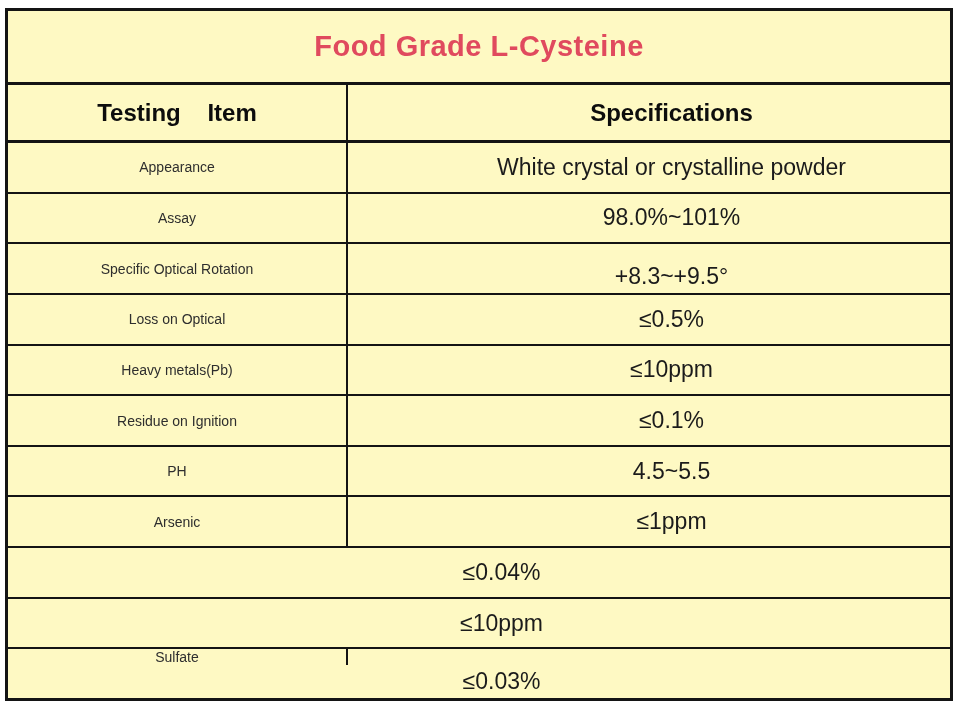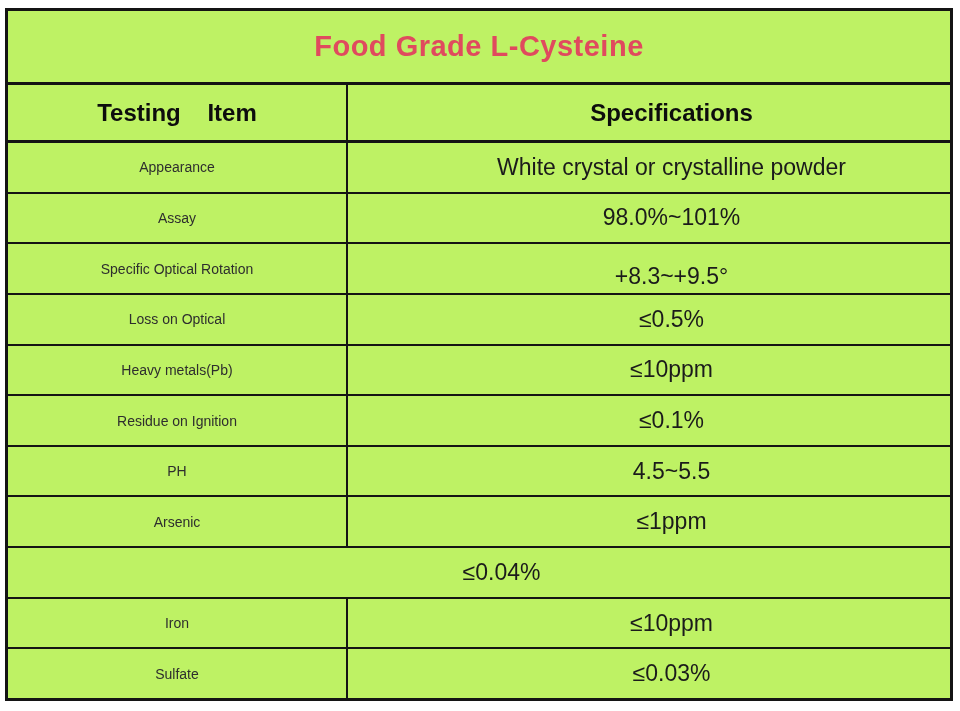--- a/index.html
+++ b/index.html
@@ -13,21 +13,21 @@
     background: #ffffff;
   }
 
   .spec-table {
     position: absolute;
     left: 5px;
     top: 8px;
     width: 948px;
     height: 693px;
     border: 3px solid #141414;
-    background: #bef264;
+    background: #fef9c3;
     display: flex;
     flex-direction: column;
   }
 
   .title-row {
     height: 74px;
     flex: none;
     border-bottom: 3px solid #141414;
     display: flex;
     align-items: center;
@@ -69,21 +69,21 @@
     color: #0d0d0d;
     white-space: pre;
   }
 
   .body-row {
     flex: 1;
     display: flex;
     border-bottom: 2px solid #141414;
     min-height: 0;
   }
-  .body-row:last-child { border-bottom: none; }
+  .body-row:last-child { border-bottom: none; flex-direction: column; }
 
   .body-row .cell.left {
     font-size: 14px;
     color: #2e2e2e;
   }
   .body-row .cell.right {
     font-size: 23px;
     color: #1b1b1b;
   }
 
@@ -134,21 +134,20 @@
         <div class="cell right">4.5~5.5</div>
       </div>
       <div class="body-row">
         <div class="cell left">Arsenic</div>
         <div class="cell right">≤1ppm</div>
       </div>
       <div class="body-row">
         <div class="cell right">≤0.04%</div>
       </div>
       <div class="body-row">
-        <div class="cell left">Iron</div>
         <div class="cell right">≤10ppm</div>
       </div>
       <div class="body-row">
         <div class="cell left">Sulfate</div>
         <div class="cell right">≤0.03%</div>
       </div>
     </div>
 </div>
 
 </body></html>

